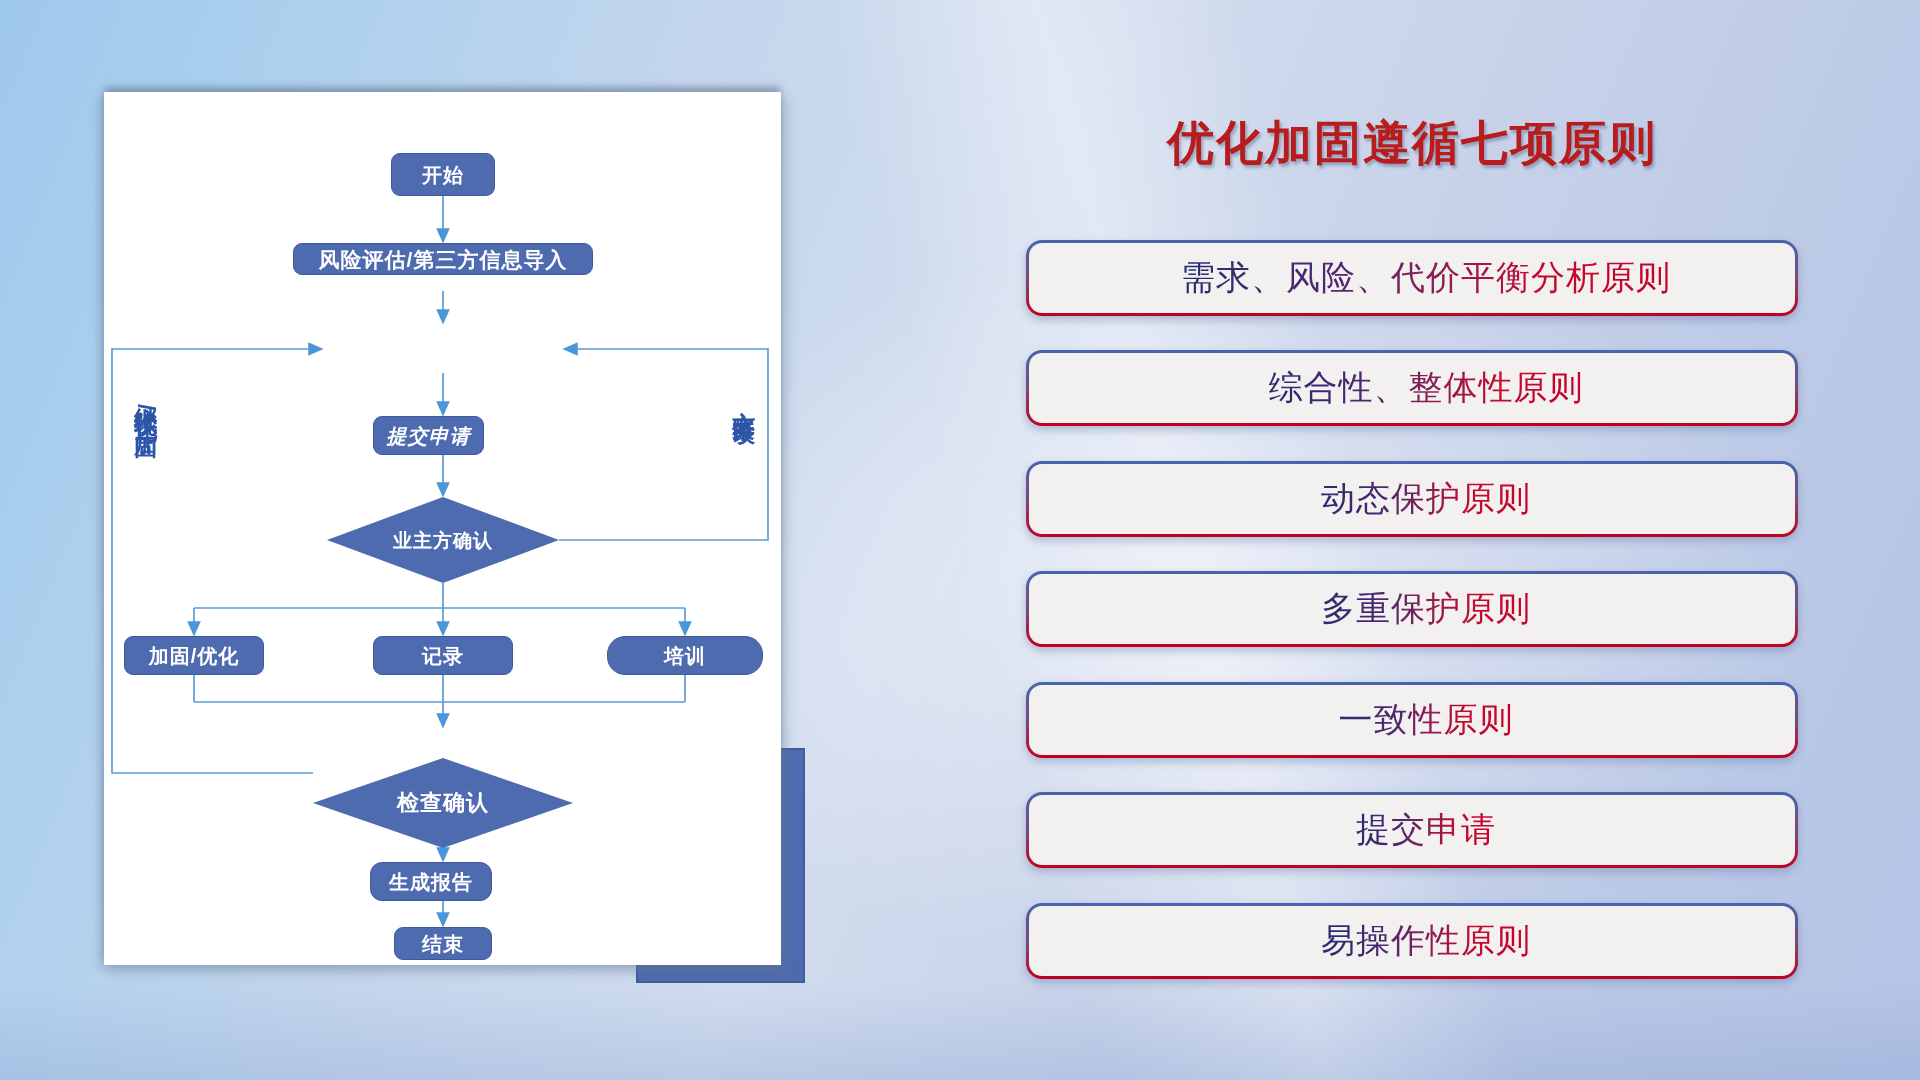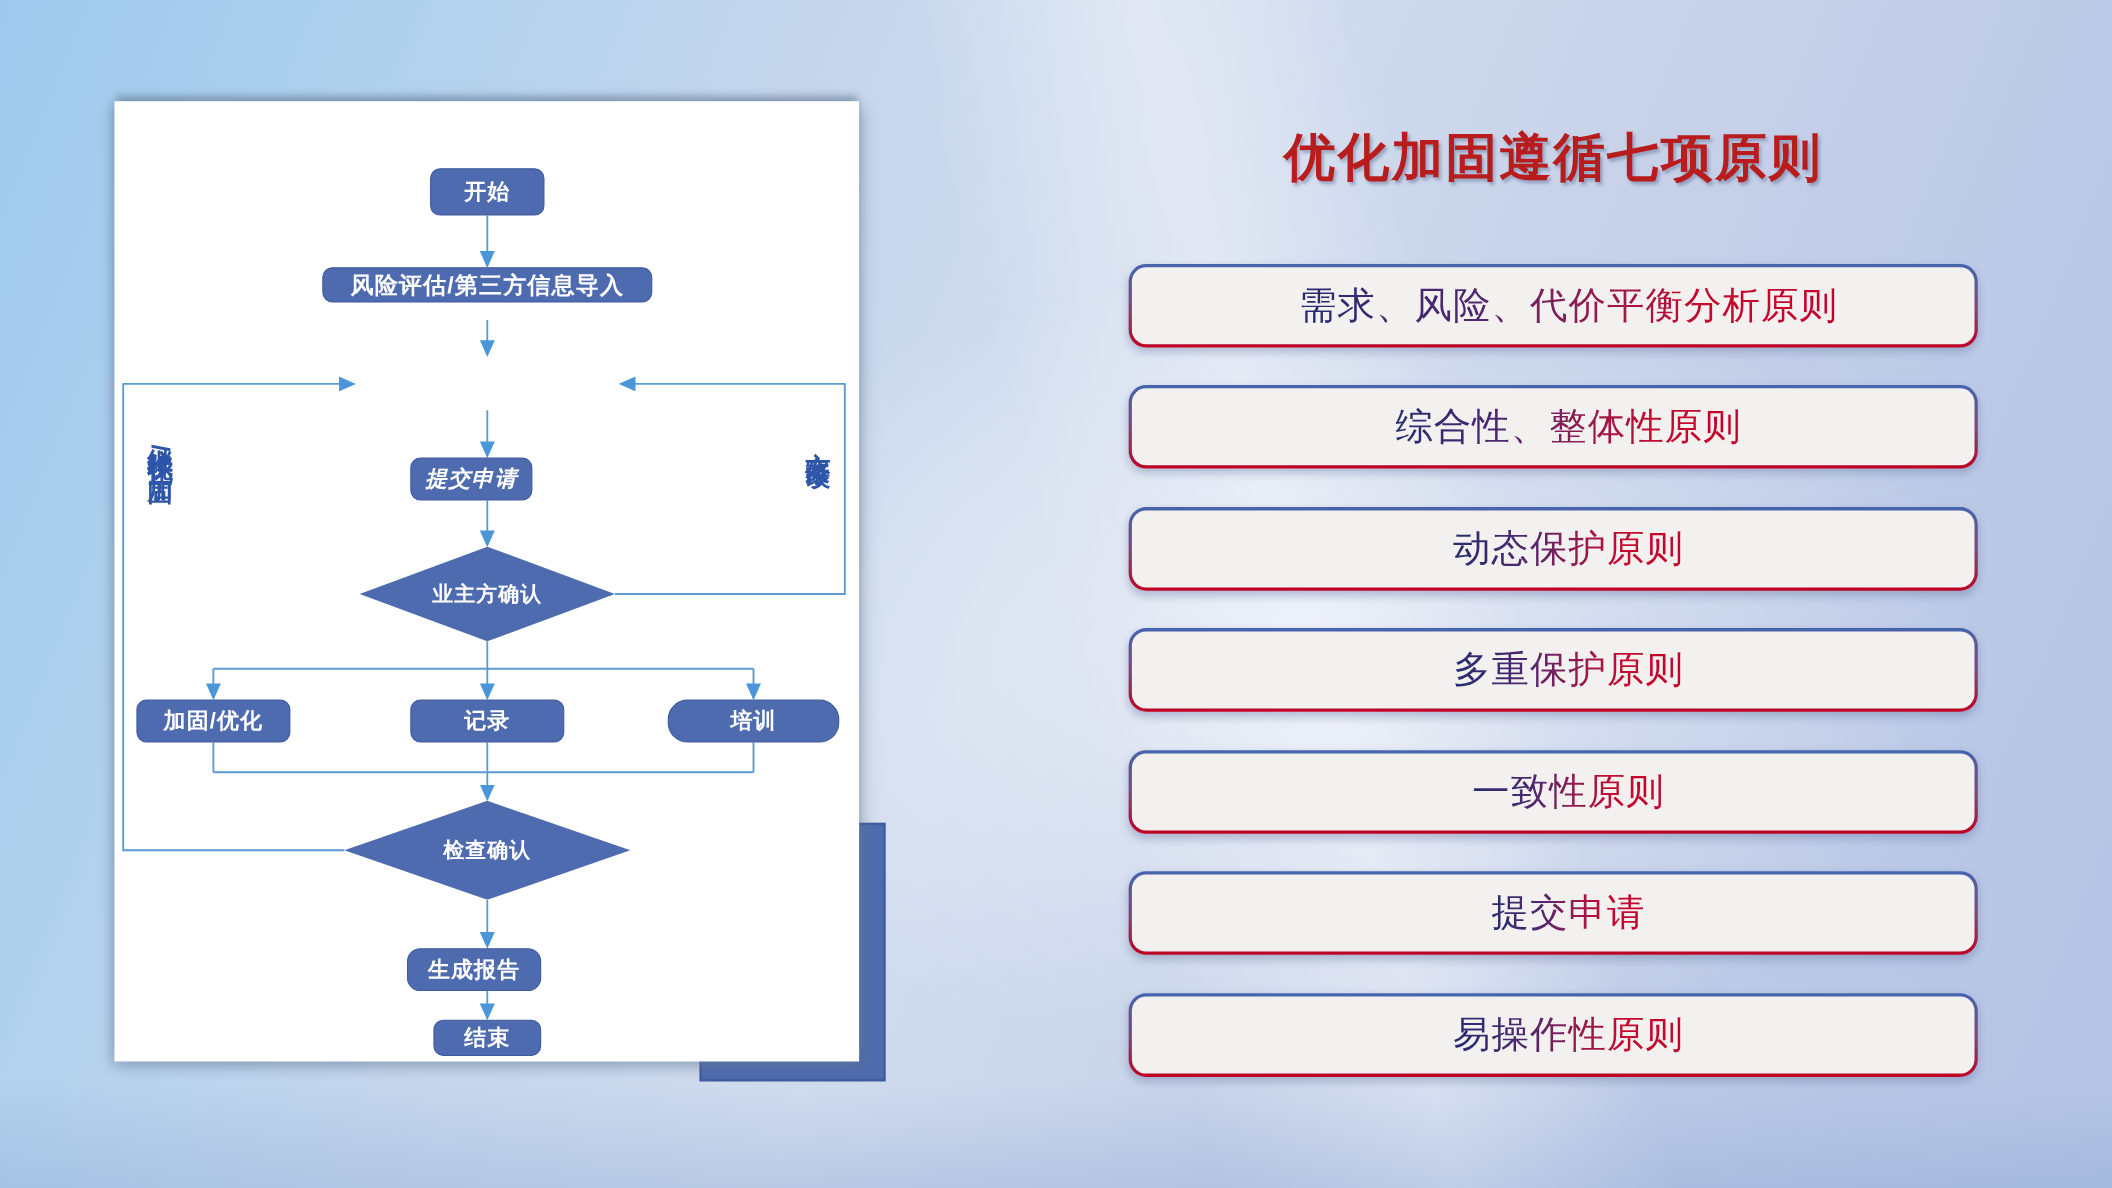--- a/index.html
+++ b/index.html
@@ -42,21 +42,21 @@
     color:#fff; font-weight:bold; font-size:19px; letter-spacing:1px; line-height:1;
   }
   .n-start    { left:287px; top:61px;  width:104px; height:43px; }
   .n-risk     { left:189px; top:151px; width:300px; height:32px; font-size:21px; }
   .n-plan     { left:219px; top:232px; width:240px; height:49px; font-size:21px; }
   .n-submit   { left:269px; top:324px; width:111px; height:39px;font-style:italic; }
   .d-owner    { left:223px; top:405px; width:232px; height:86px; }
   .n-reinforce{ left:20px;  top:544px; width:140px; height:39px; }
   .n-record   { left:269px; top:544px; width:140px; height:39px; }
   .n-training { left:503px; top:544px; width:156px; height:39px;border-radius:18px; }
-  .d-check    { left:209px; top:636px; width:260px; height:90px; font-size:19px; }
+  .d-check    { left:209px; top:666px; width:260px; height:90px; font-size:22px; }
   .n-report   { left:266px; top:770px; width:122px; height:39px;border-radius:12px; }
   .n-end      { left:290px; top:835px; width:98px;  height:33px; }
 
   .vlabel{
     position:absolute; writing-mode:vertical-rl;
     color:#2d55a8; font-weight:bold; font-size:23px; letter-spacing:4px; line-height:1.05;
   }
   .lbl-left { left:30px;  top:296px; height:176px; }
   .lbl-right{ left:628px; top:300px; height:160px; }
 

